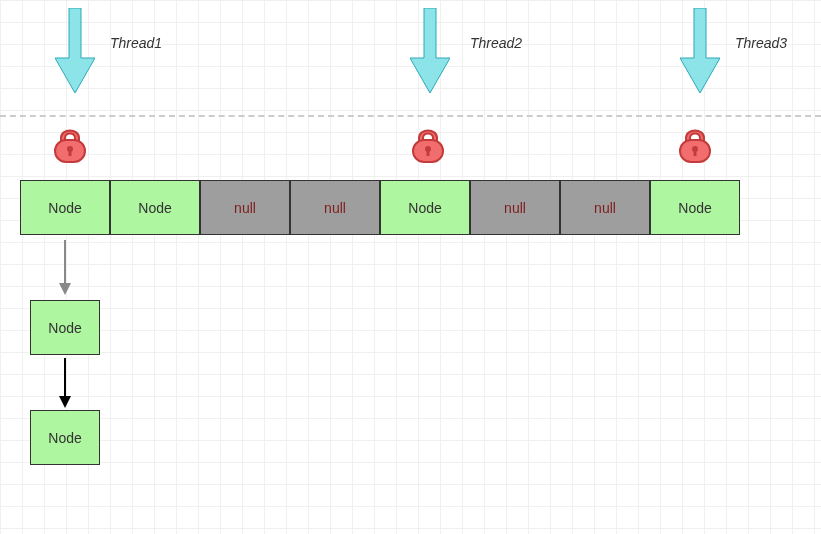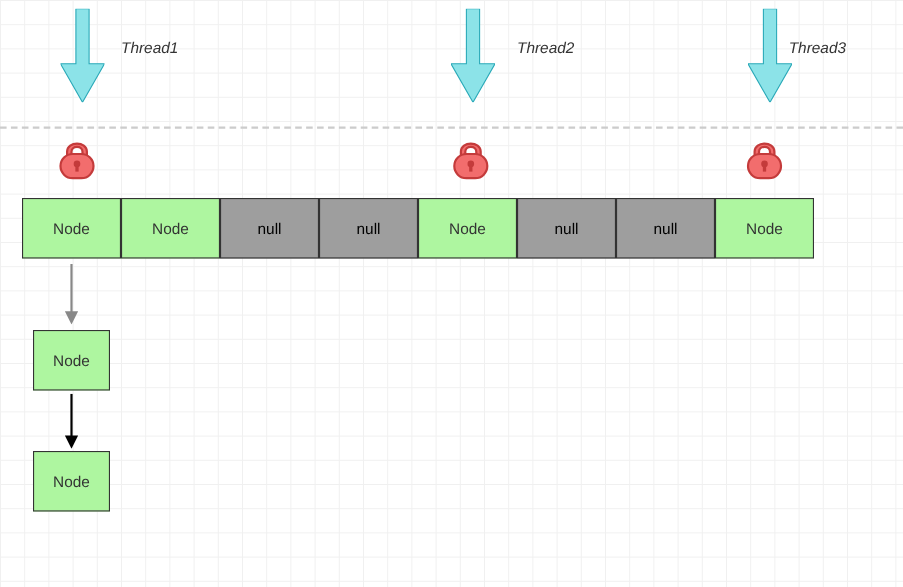--- a/index.html
+++ b/index.html
@@ -53,21 +53,21 @@
     width: 90px;
     height: 55px;
     box-sizing: border-box;
     border: 1px solid #333;
     display: flex;
     align-items: center;
     justify-content: center;
     font-size: 14px;
   }
   .node-cell { background: #aef6a0; }
-  .null-cell { background: #9e9e9e; color: #000000; }
+  .null-cell { background: #9e9e9e; color: #7f1d1d; }
   .chain-node {
     position: absolute;
     width: 70px;
     height: 55px;
     background: #aef6a0;
     border: 1px solid #333;
     display: flex;
     align-items: center;
     justify-content: center;
     box-sizing: border-box;
@@ -93,21 +93,21 @@
     <path d="M14 0 H26 V50 H40 L20 85 L0 50 H14 Z" fill="#8CE3E8" stroke="#2AA9B8" stroke-width="1"></path>
   </svg>
 </div>
 <span class="thread-label" style="left:470px">Thread2</span>
 
 <div class="thread-arrow" style="left:680px">
   <svg width="40" height="85" viewBox="0 0 40 85">
     <path d="M14 0 H26 V50 H40 L20 85 L0 50 H14 Z" fill="#8CE3E8" stroke="#2AA9B8" stroke-width="1"></path>
   </svg>
 </div>
-<span class="thread-label" style="left:717px">Thread3</span>
+<span class="thread-label" style="left:735px">Thread3</span>
 
 <div class="dashed-line"></div>
 
 <div class="lock" style="left:50px">
   <svg width="40" height="45" viewBox="0 0 40 45">
     <path d="M11 18 C11 8 29 8 29 18 L29 22 L25 22 L25 18 C25 12 15 12 15 18 L15 22 L11 22 Z" fill="#F26D6D" stroke="#C43B3B" stroke-width="2"></path>
     <rect x="5" y="20" width="30" height="22" rx="11" fill="#F26D6D" stroke="#C43B3B" stroke-width="2"></rect>
     <circle cx="20" cy="29" r="3" fill="#C43B3B"></circle>
     <rect x="18.5" y="30" width="3" height="6" fill="#C43B3B"></rect>
   </svg>

